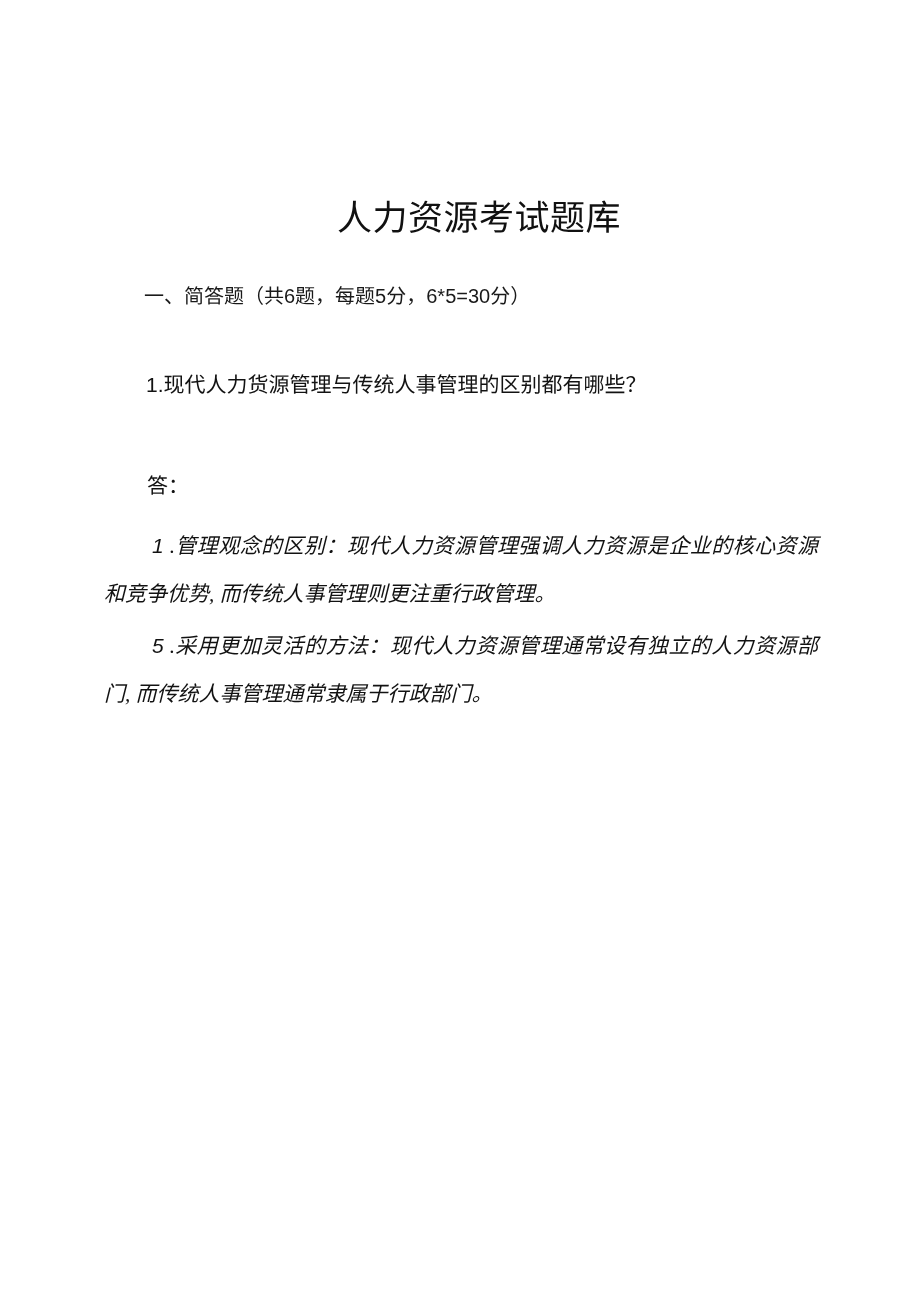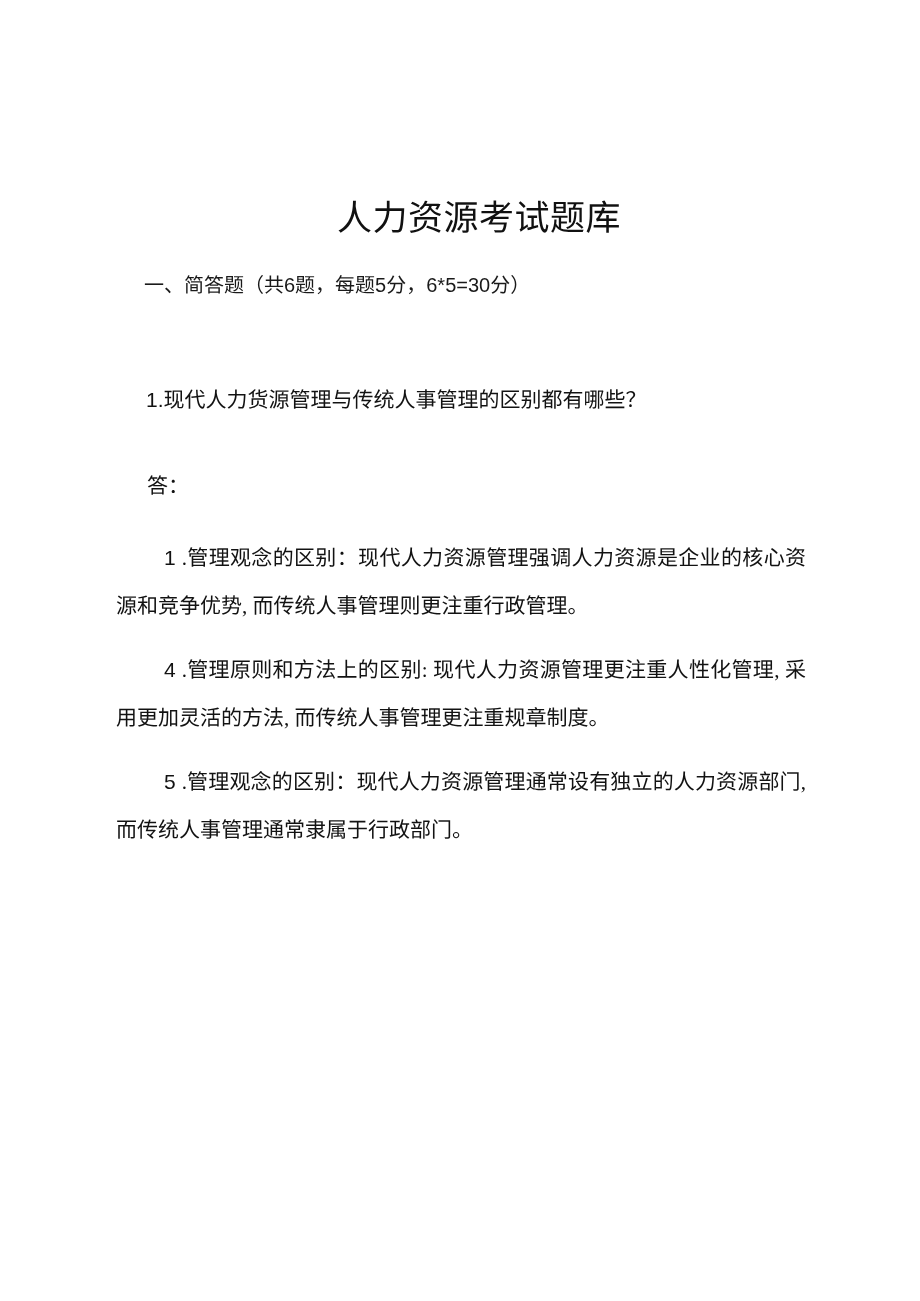--- a/index.html
+++ b/index.html
@@ -40,39 +40,39 @@
     letter-spacing: 0.5px;
     font-weight: 400;
     color: #111111;
     white-space: nowrap;
   }
 
   
   .section-heading {
     position: absolute;
     left: 144px;
-    top: 270px;
+    top: 281px;
     font-family: "Liberation Sans", "DejaVu Sans", sans-serif;
     font-size: 20px;
     line-height: 30px;
     color: #1a1a1a;
     white-space: nowrap;
   }
 
   
   .question-line {
     position: absolute;
     font-size: 21px;
     line-height: 32px;
     color: #121212;
     white-space: nowrap;
   }
   .question-1 {
     left: 146px;
-    top: 384px;
+    top: 369px;
   }
   .question-6 {
     left: 142px;
     top: 1053px;
   }
   .q-num {
     font-family: "Liberation Sans", "DejaVu Sans", sans-serif;
     font-size: 21px;
   }
   .q-gap {
@@ -99,23 +99,24 @@
     top: 518px;
     width: 722px;
     font-size: 21px;
     line-height: 48px;
     color: #121212;
     text-align: justify;
     text-justify: inter-ideograph;
   }
 
   .answer-item {
-    margin: 16px;
+    margin: 4px;
     padding: 0;
     text-indent: 48px;
+    font-style: italic;
   }
 
   .item-num {
     font-family: "Liberation Sans", "DejaVu Sans", sans-serif;
     font-size: 21px;
   }
   .item-dot {
     font-family: "Liberation Serif", "DejaVu Serif", serif;
     padding-left: 6px;
   }
@@ -137,20 +138,19 @@
   </div>
 
   <div class="answer-label">答：</div>
 
   <div class="answer-body">
 
     <p class="answer-item"><span class="item-num">1</span><span class="item-dot">.</span><span class="item-text">管理观念的区别：现代人力资源管理强调人力资源是企业的核心资源和竞争优势, 而传统人事管理则更注重行政管理。</span></p>
 
 
 
-    <p class="answer-item"><span class="item-num">4</span><span class="item-dot">.</span><span class="item-text">管理原则和方法上的区别: 现代人力资源管理更注重人性化管理, 采用更加灵活的方法, 而传统人事管理更注重规章制度。</span></p>
 
-    <p class="answer-item"><span class="item-num">5</span><span class="item-dot">.</span><span class="item-text">管理观念的区别：现代人力资源管理通常设有独立的人力资源部门, 而传统人事管理通常隶属于行政部门。</span></p>
+    <p class="answer-item"><span class="item-num">5</span><span class="item-dot">.</span><span class="item-text">采用更加灵活的方法：现代人力资源管理通常设有独立的人力资源部门, 而传统人事管理通常隶属于行政部门。</span></p>
 
   </div>
 
 
 </div>
 
 </body></html>

